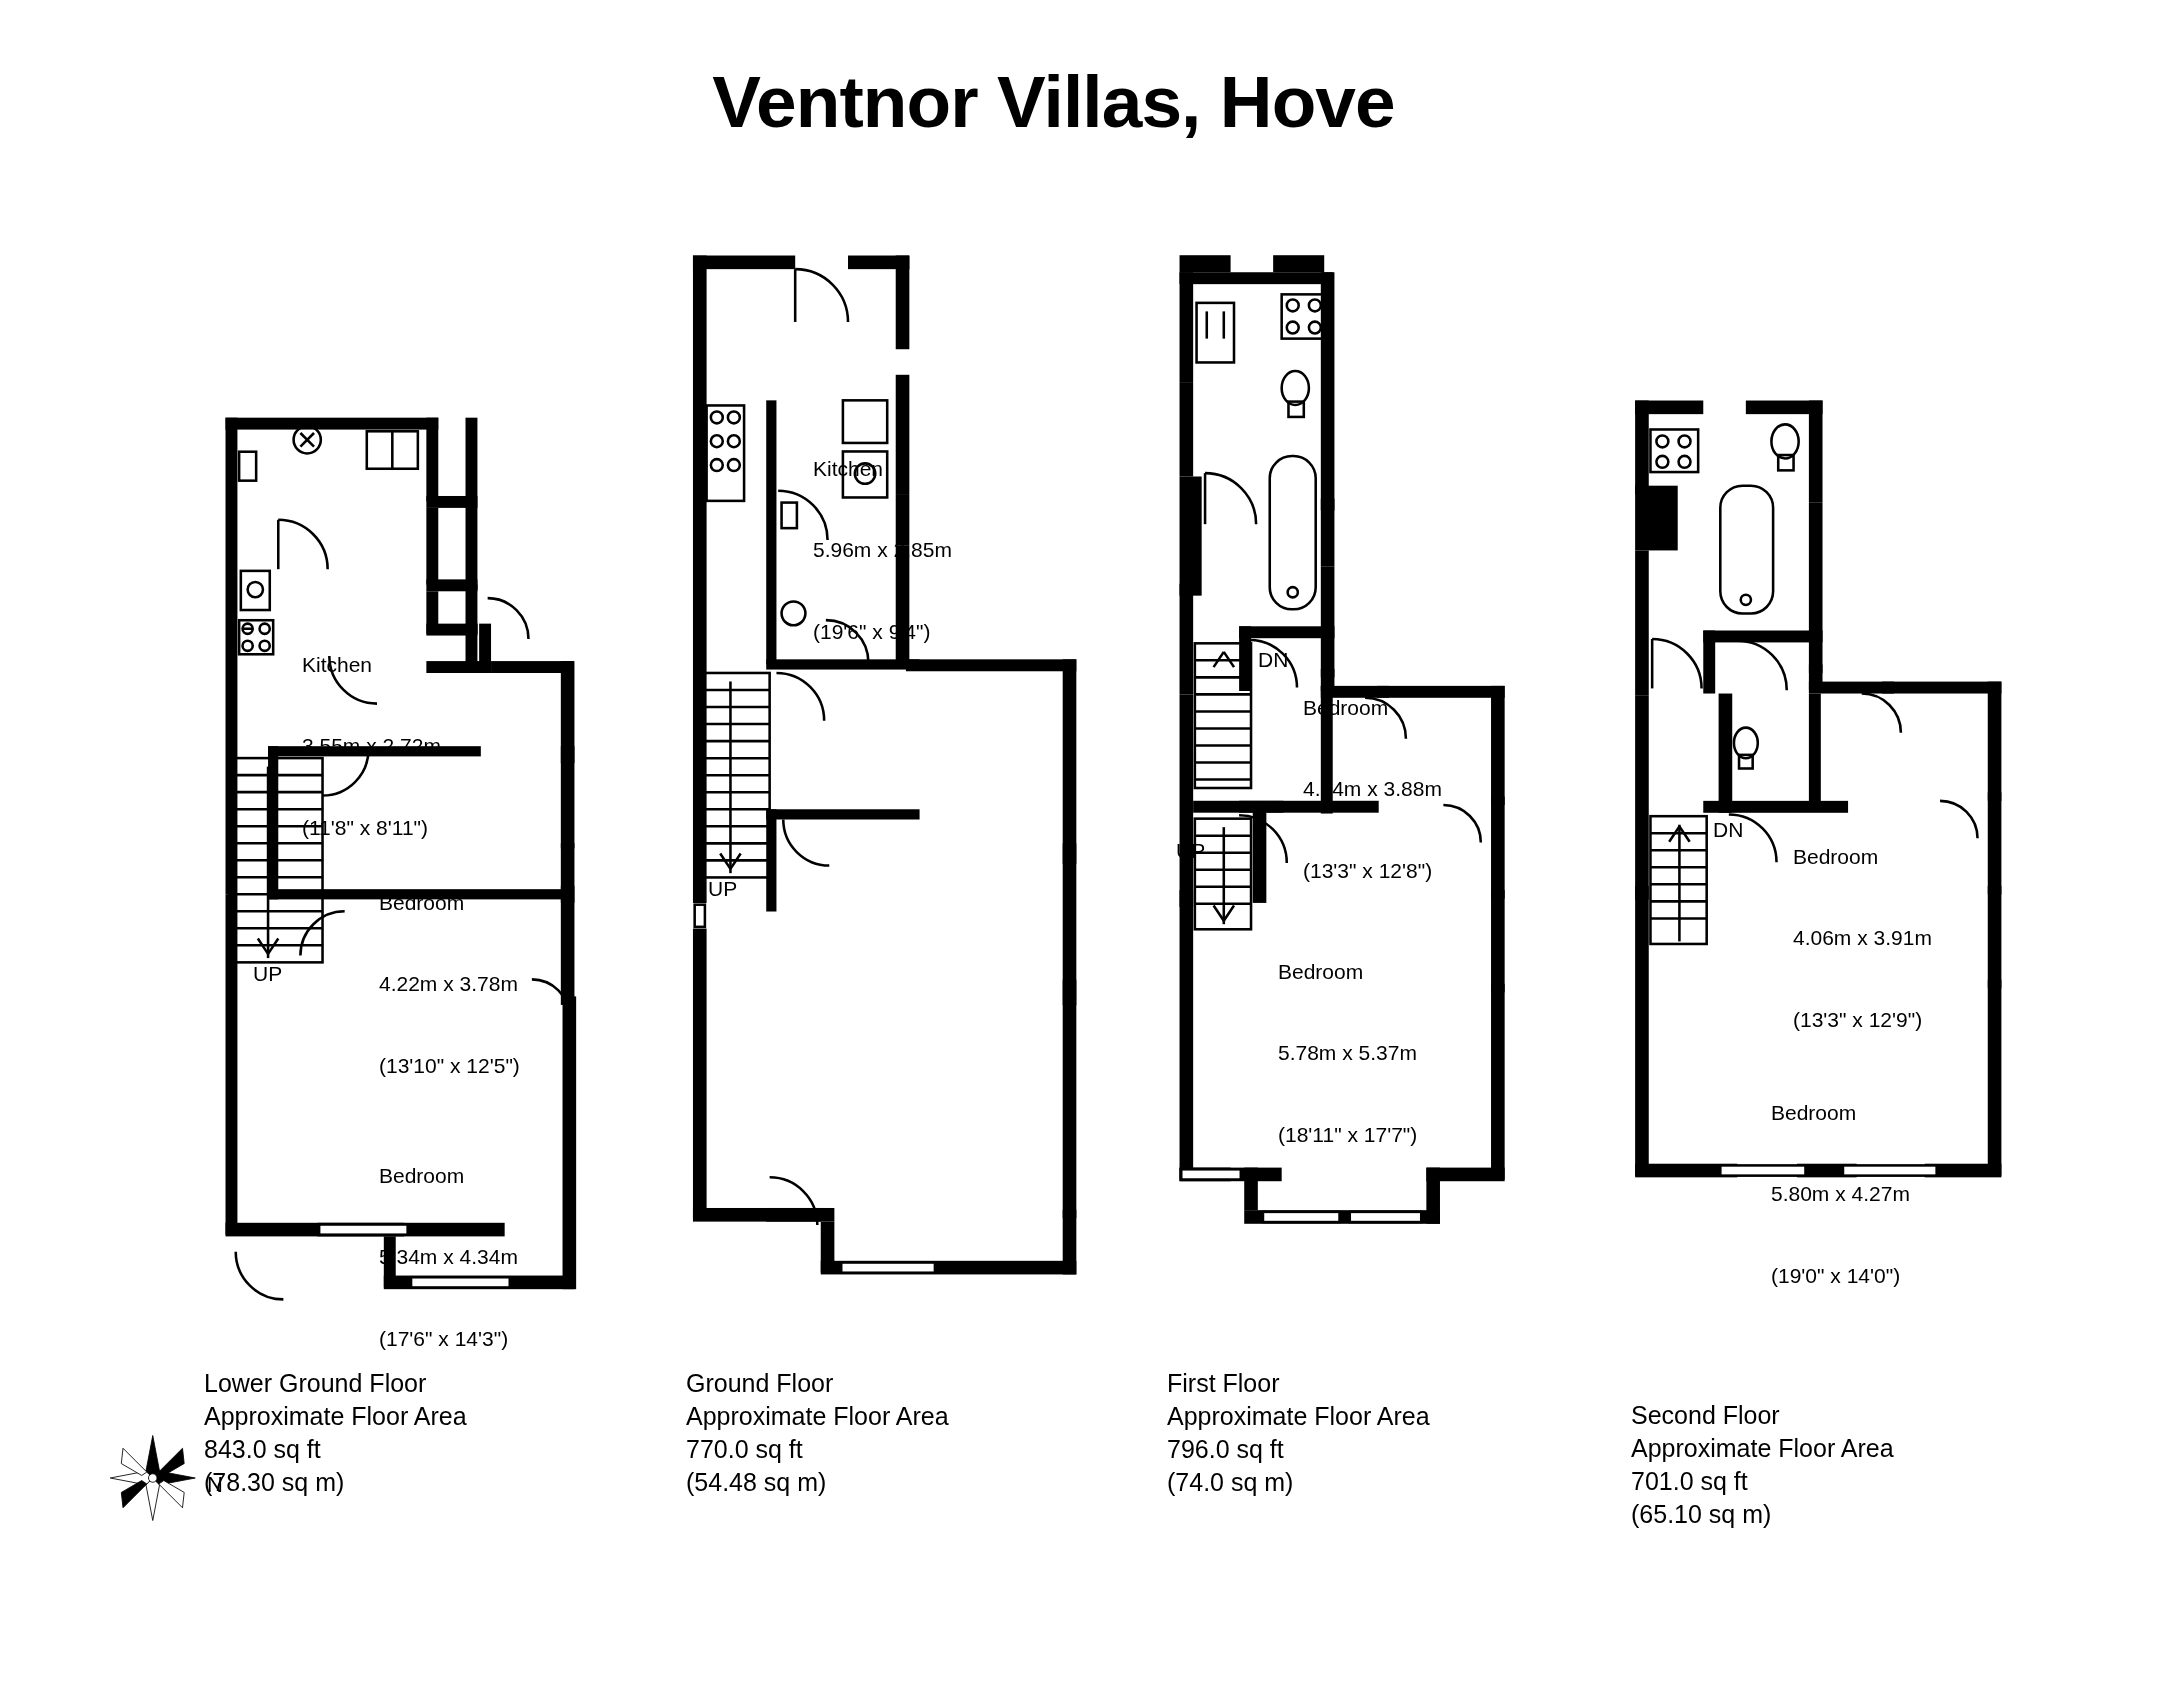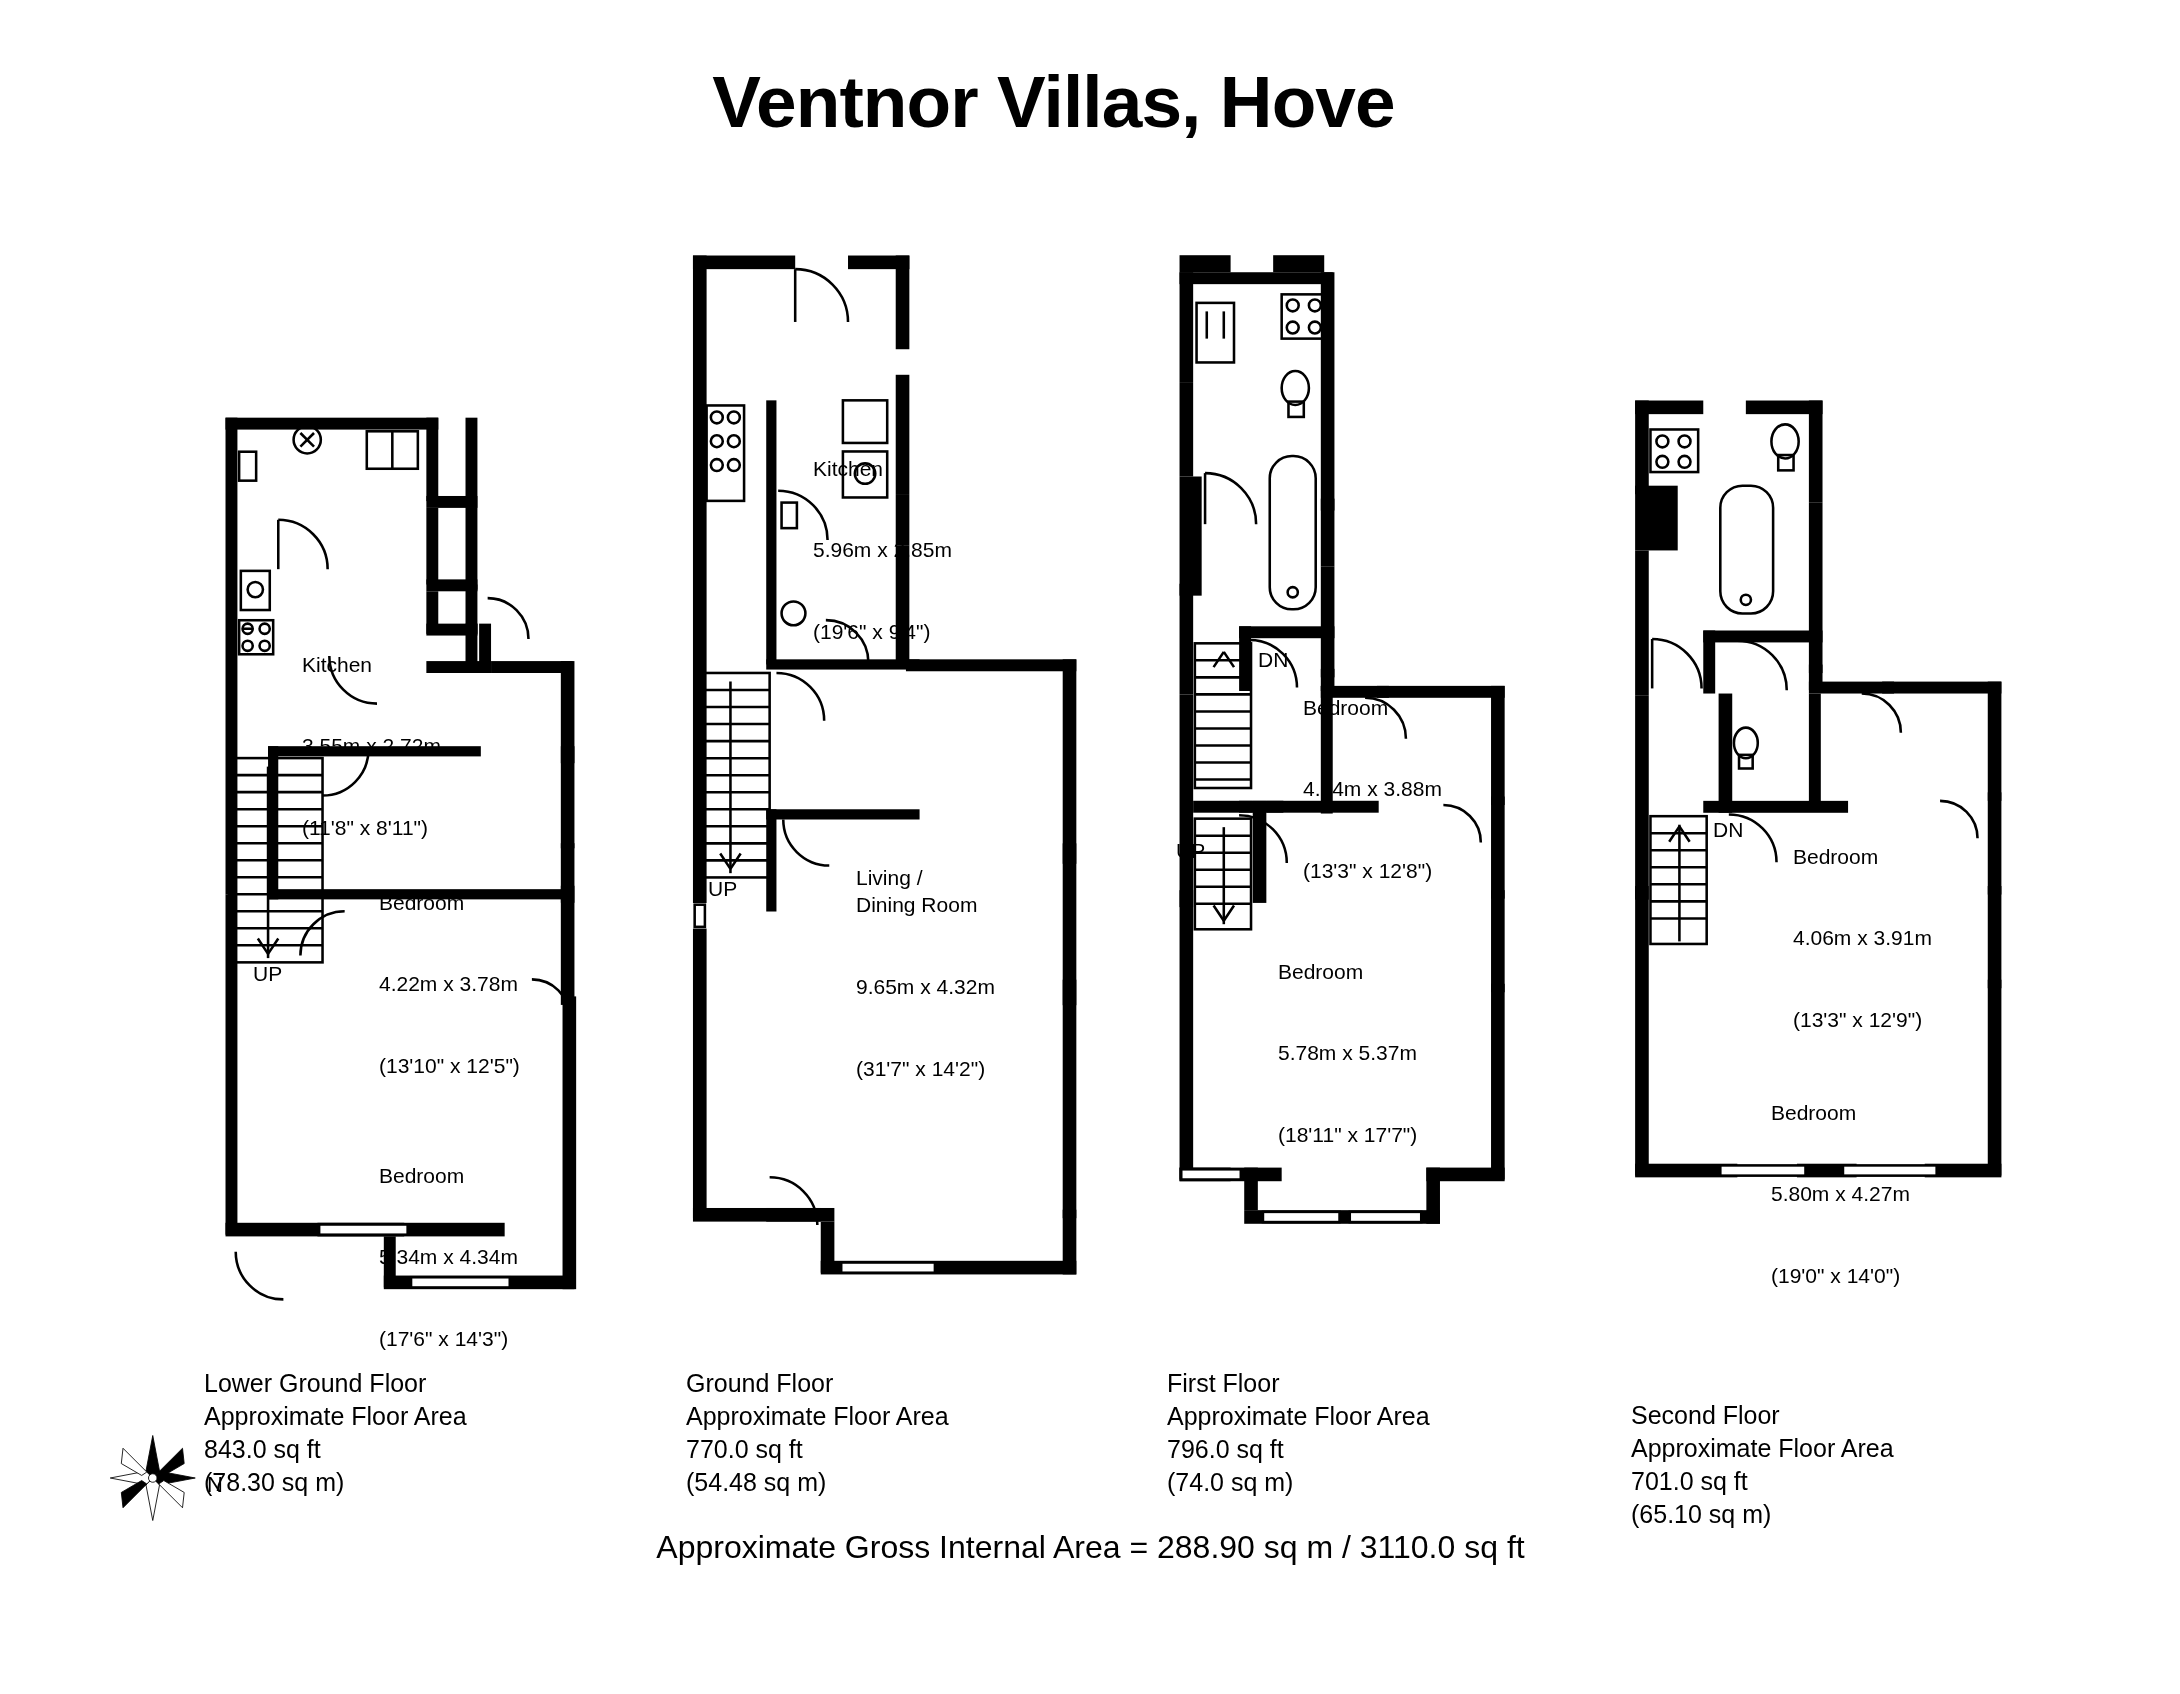--- a/index.html
+++ b/index.html
@@ -263,26 +263,20 @@
       <circle cx="216" cy="266" r="12"></circle>
       <rect x="118" y="300" width="18" height="30"></rect>
       <circle cx="132" cy="430" r="14"></circle>
     </g>
   </svg>
 
   <div class="label" style="left:132px; top:153px; width:204px;">
     <span class="ln">Kitchen</span>
     <span class="ln">5.96m x 2.85m</span>
     <span class="ln">(19'6" x 9'4")</span>
-  </div>
-  <div class="label" style="left:175px; top:562px; width:213px;">
-    <span class="ln">Living /
-Dining Room</span>
-    <span class="ln">9.65m x 4.32m</span>
-    <span class="ln">(31'7" x 14'2")</span>
   </div>
   <div class="updn" style="left:27px; top:630px;">UP</div>
 </div>
 
 <div class="plan" id="plan-1f" style="left:1154px; top:243px; width:383px; height:1073px;">
   <svg class="plan-canvas" width="383" height="1073" viewBox="0 0 450 1260">
     <g fill="#000">
 
       <rect x="30" y="14" width="60" height="20"></rect>
       <rect x="140" y="14" width="60" height="20"></rect>
@@ -510,15 +504,14 @@
       <polygon points="90,20 62,48 68,52 92,38"></polygon>
       <polygon points="20,90 48,62 42,58 18,72"></polygon>
       <polygon points="90,90 62,62 68,58 92,72" fill="#fff"></polygon>
       <circle cx="55" cy="55" r="5" fill="#fff"></circle>
     </g>
   </svg>
   <span class="n-label">N</span>
 </div>
 
 <div id="footer">
-  <span class="ln">Approximate Gross Internal Area = 288.90 sq m / 3110.0 sq ft</span>
 </div>
 
 
 </body></html>

